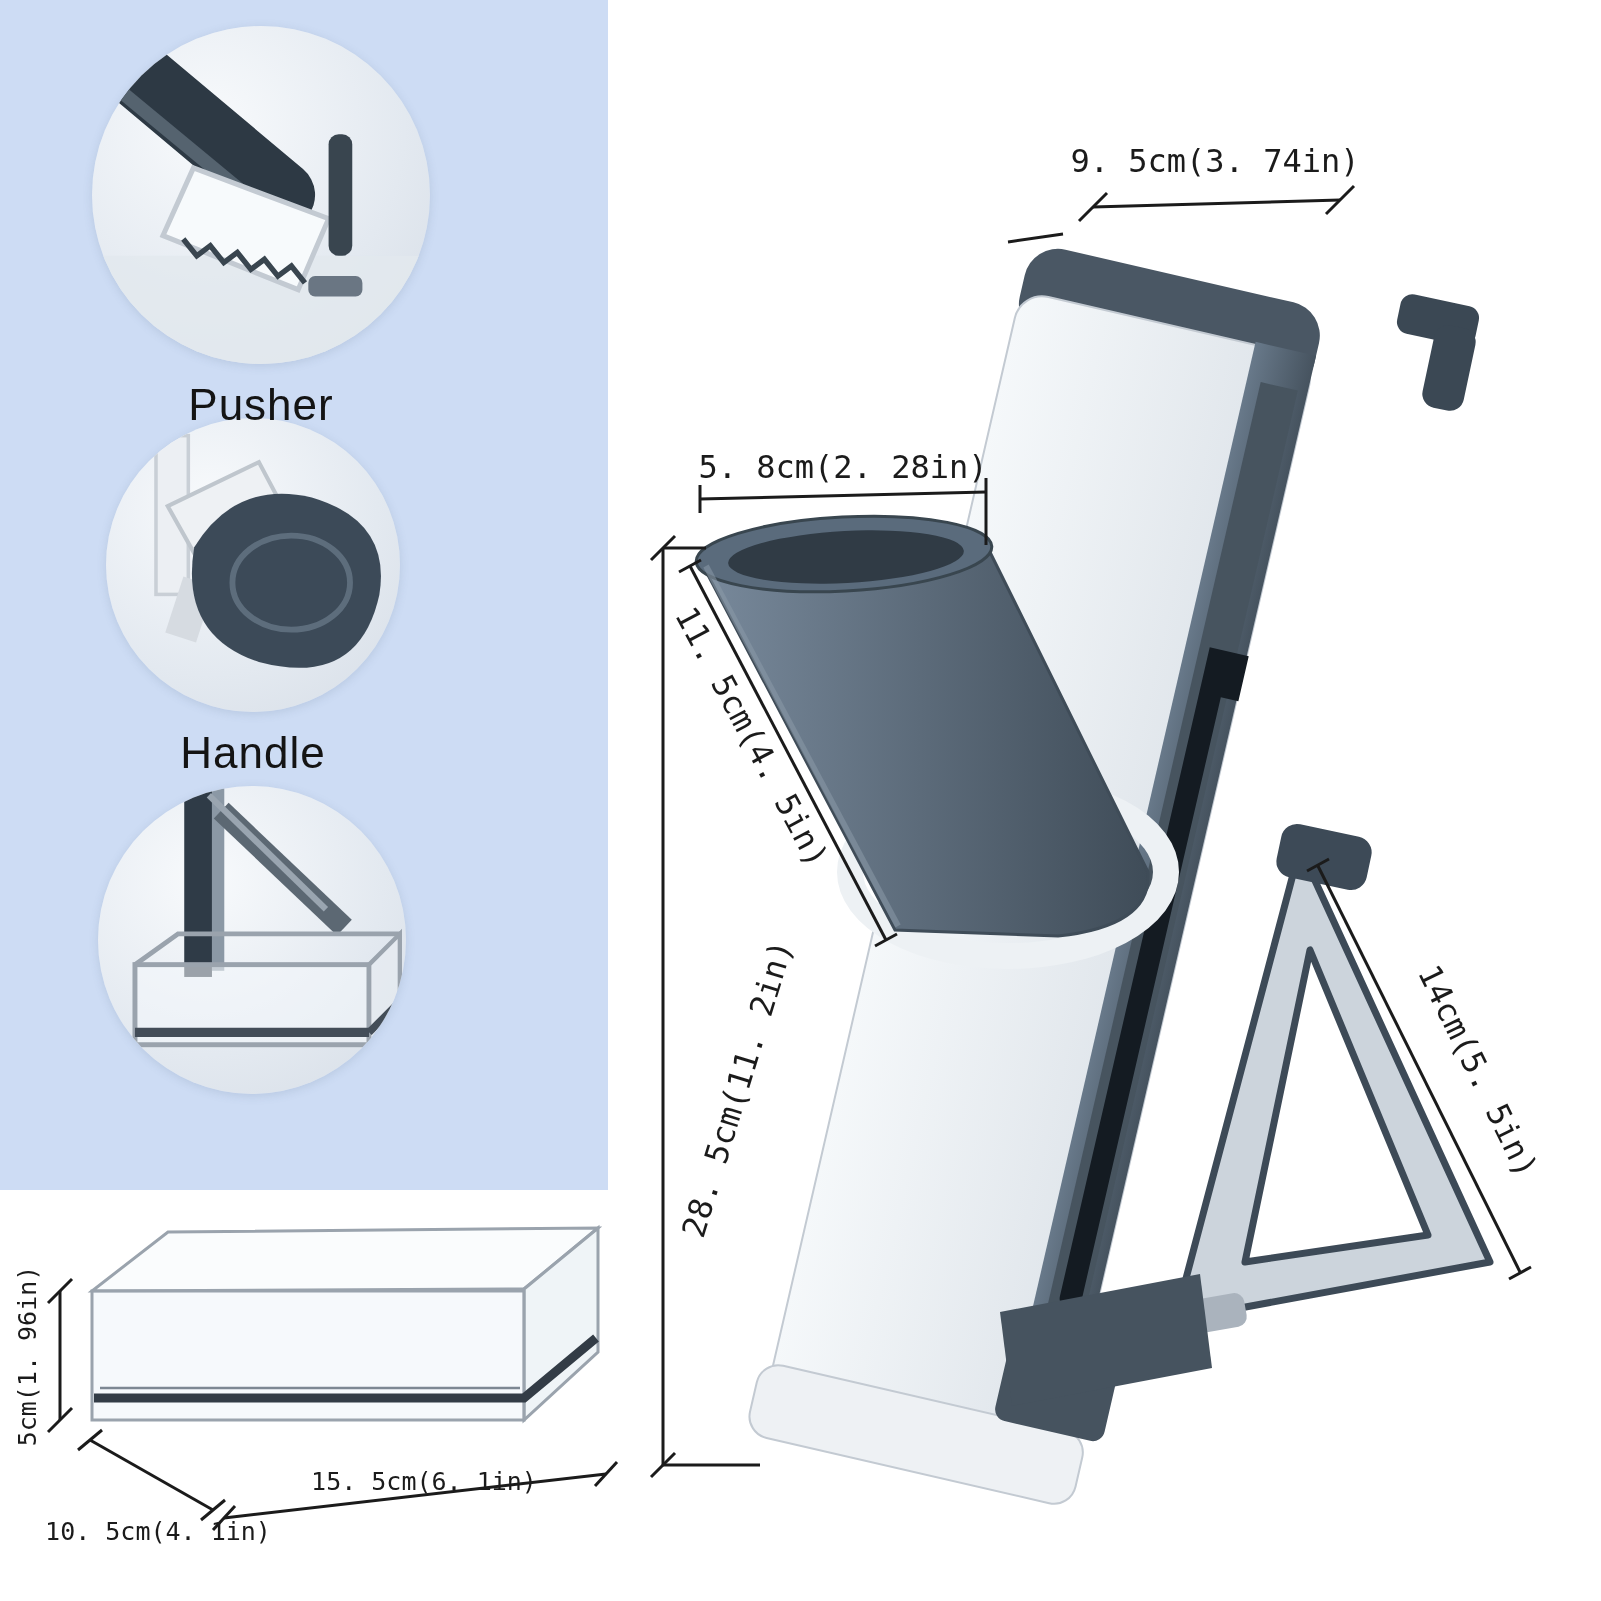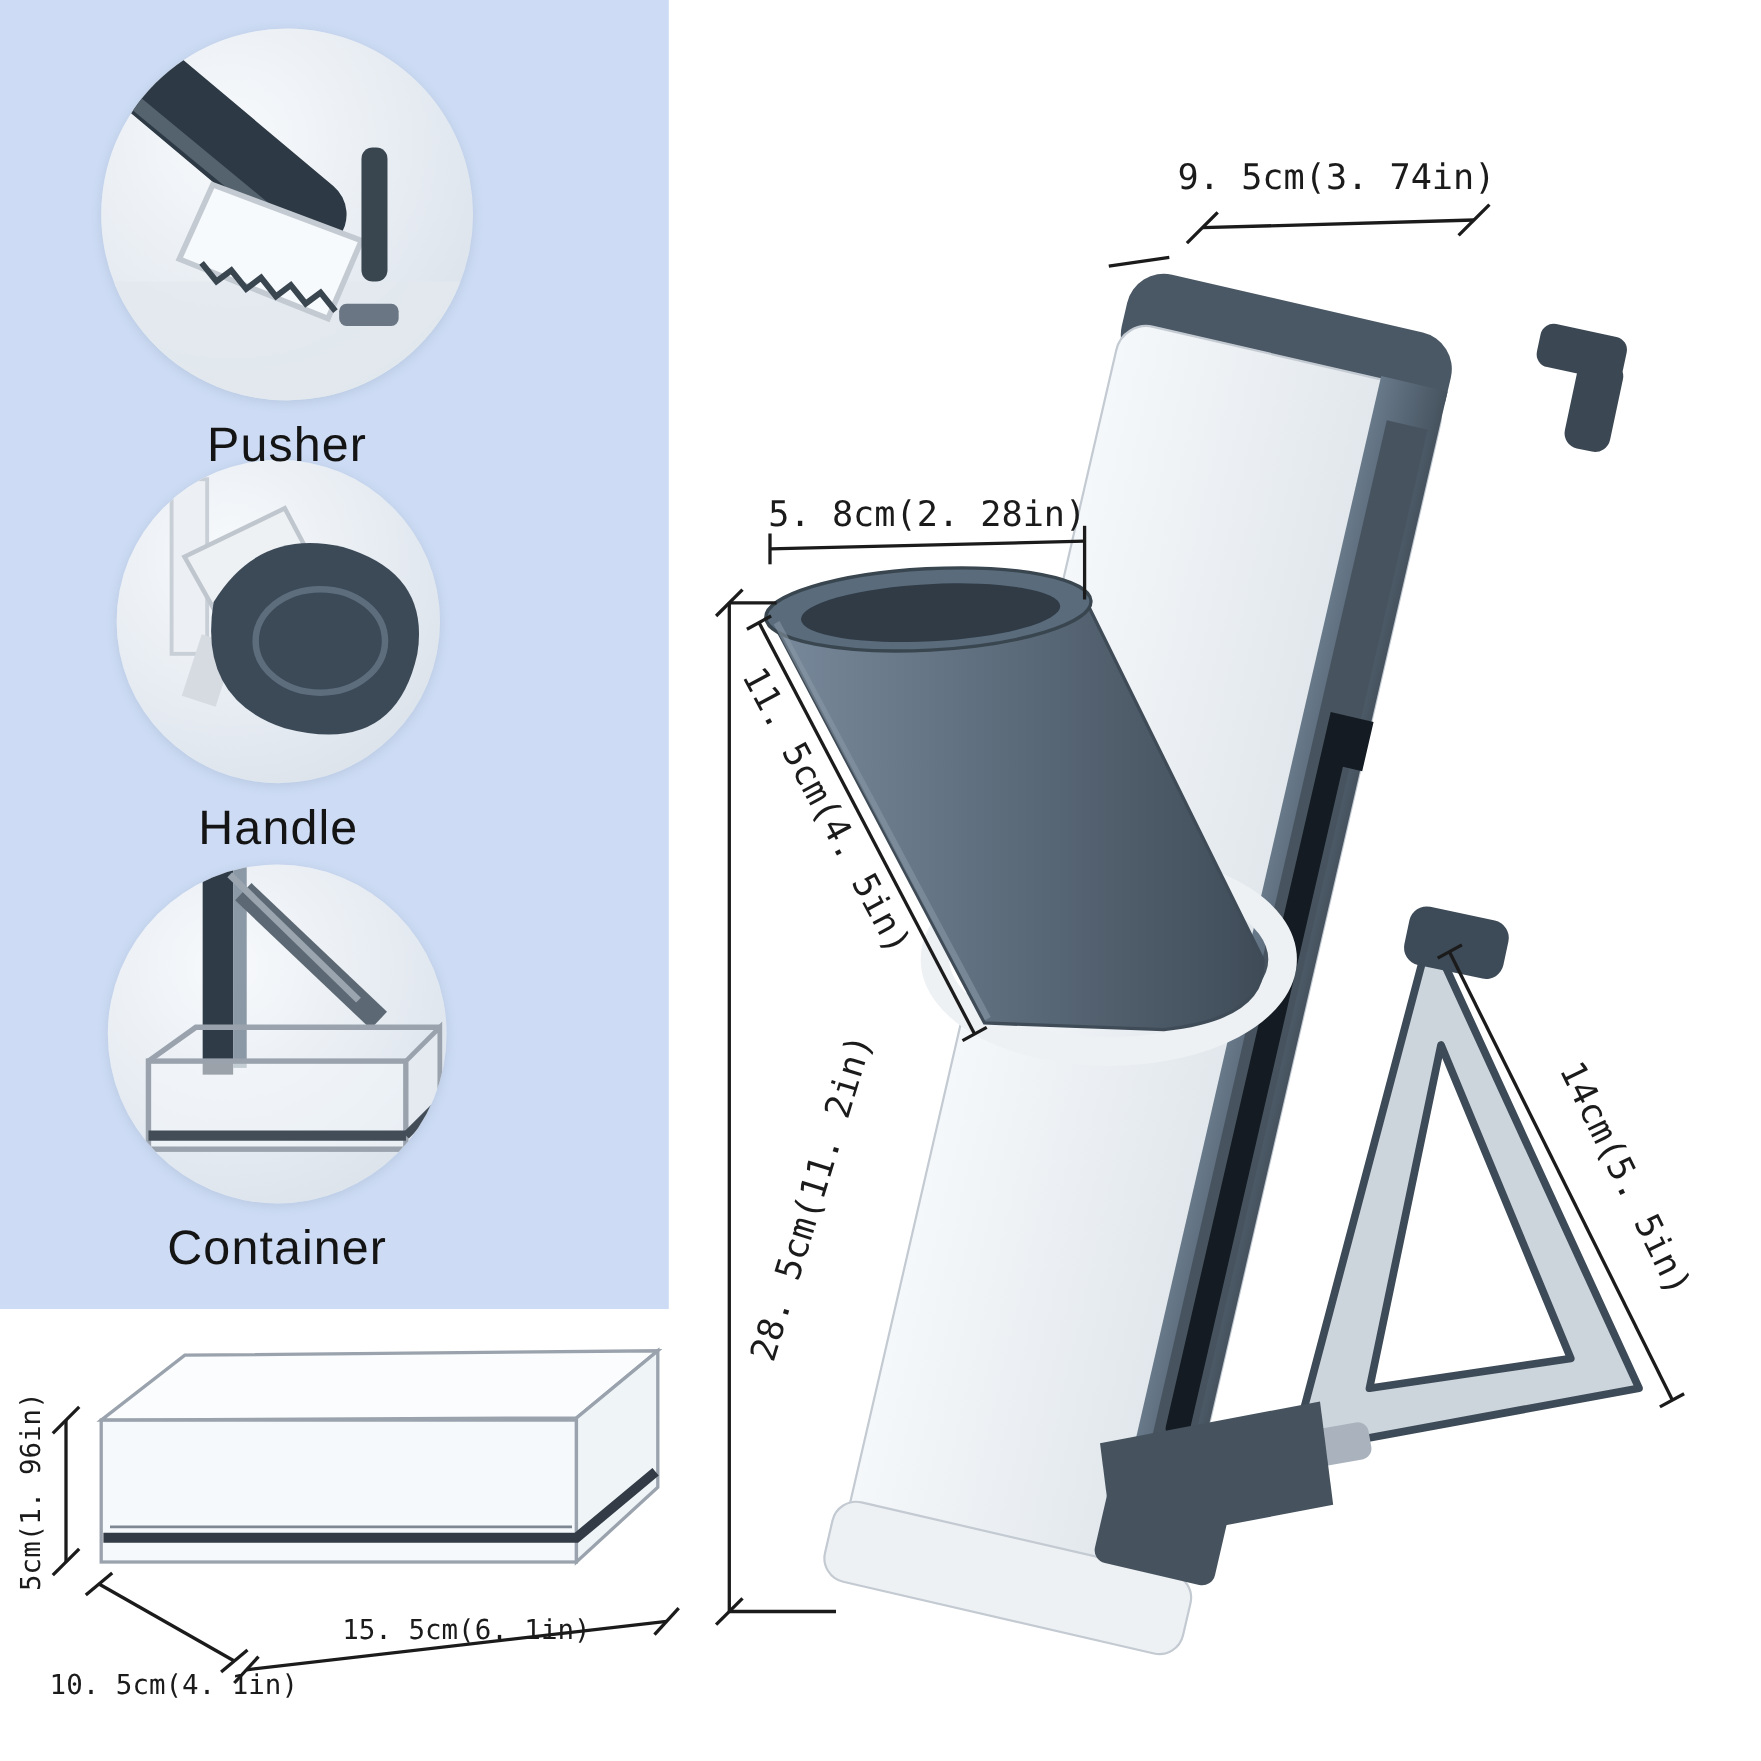--- a/index.html
+++ b/index.html
@@ -64,21 +64,20 @@
           <rect x="37" y="0" width="4" height="60" fill="#8b98a5"></rect>
           <line x1="40" y1="8" x2="80" y2="46" stroke="#5c6873" stroke-width="7"></line>
           <line x1="36" y1="3" x2="74" y2="40" stroke="#9aa5b0" stroke-width="2"></line>
           <polyline points="12,58 26,48 98,48" fill="none" stroke="#9aa3ad" stroke-width="1.6"></polyline>
           <rect x="12" y="58" width="76" height="26" fill="#f4f8fb" fill-opacity="0.55" stroke="#9aa3ad" stroke-width="1.6"></rect>
           <polygon points="88,58 98,48 98,72 88,84" fill="#e7edf2" fill-opacity="0.6" stroke="#9aa3ad" stroke-width="1.4"></polygon>
           <line x1="12" y1="80" x2="88" y2="80" stroke="#434d58" stroke-width="3"></line>
           <line x1="88" y1="80" x2="98" y2="70" stroke="#434d58" stroke-width="2.4"></line>
         </svg>
       </div>
-      <div class="callout-label">Container</div>
     </div>
   </div>
 
   <svg class="abs-svg" style="left:0; top:1180px;" width="660" height="421" viewBox="0 1180 660 421">
 
     <polygon points="92,1291 524,1289 598,1228 168,1232" fill="#f5f9fc" fill-opacity="0.55" stroke="#9aa3ad" stroke-width="3"></polygon>
     <polygon points="524,1289 598,1228 598,1352 524,1420" fill="#e5ecf2" fill-opacity="0.6" stroke="#9aa3ad" stroke-width="3"></polygon>
     <rect x="92" y="1291" width="432" height="129" fill="#eef4f9" fill-opacity="0.5" stroke="#9aa3ad" stroke-width="3"></rect>
     <path d="M 94 1398 L 524 1398 L 596 1338" fill="none" stroke="#333c46" stroke-width="9"></path>
     <path d="M 100 1388 L 520 1388" fill="none" stroke="#7d8893" stroke-width="2.5"></path>

